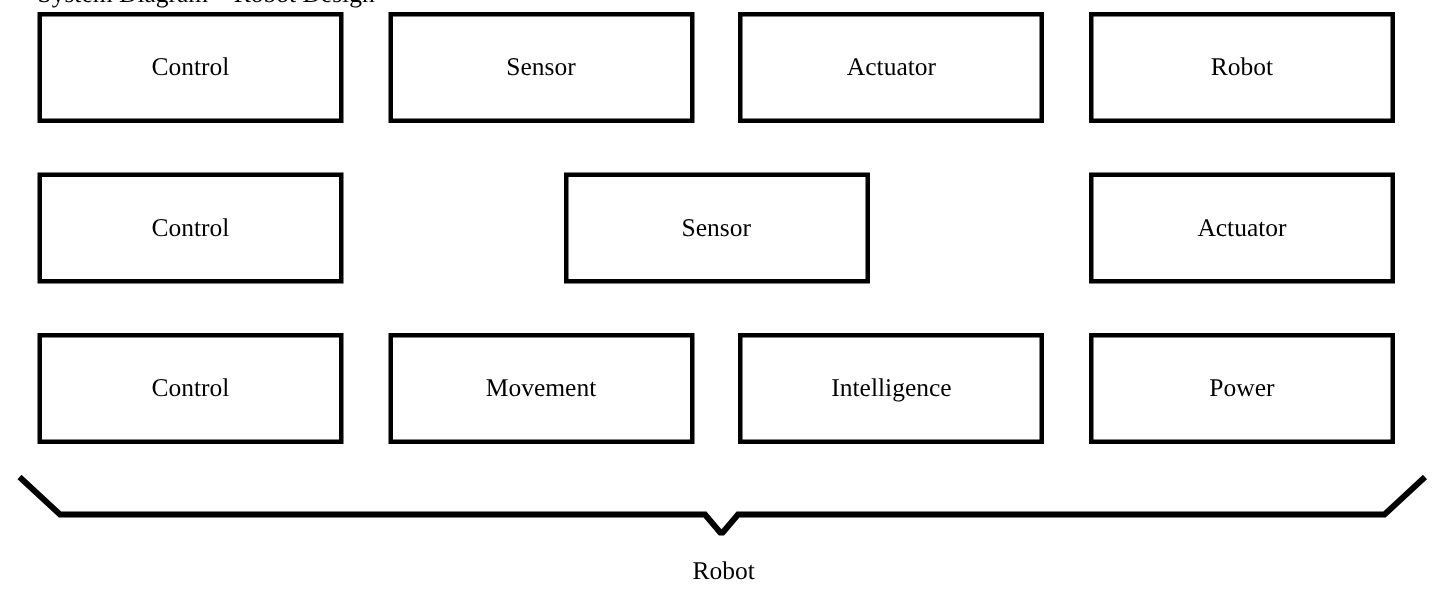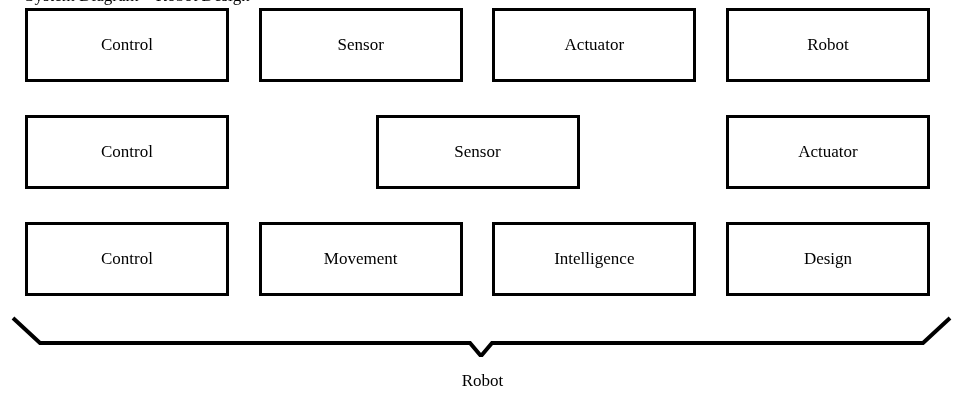--- a/index.html
+++ b/index.html
@@ -122,21 +122,21 @@
       <div class="comp-box">
         <span class="comp-box-label">Control</span>
       </div>
       <div class="comp-box">
         <span class="comp-box-label">Movement</span>
       </div>
       <div class="comp-box">
         <span class="comp-box-label">Intelligence</span>
       </div>
       <div class="comp-box">
-        <span class="comp-box-label">Design</span>
+        <span class="comp-box-label">Power</span>
       </div>
     </div>
 
   </div>
 
   <div class="brace-wrap">
     <svg width="965" height="45" viewBox="0 0 965 45">
       <path d="M 13 6 L 40 31 L 470 31 L 481 44 L 492 31 L 923 31 L 950 6" fill="none" stroke="#000000" stroke-width="4" stroke-linejoin="miter" stroke-linecap="butt"></path>
     </svg>
   </div>

